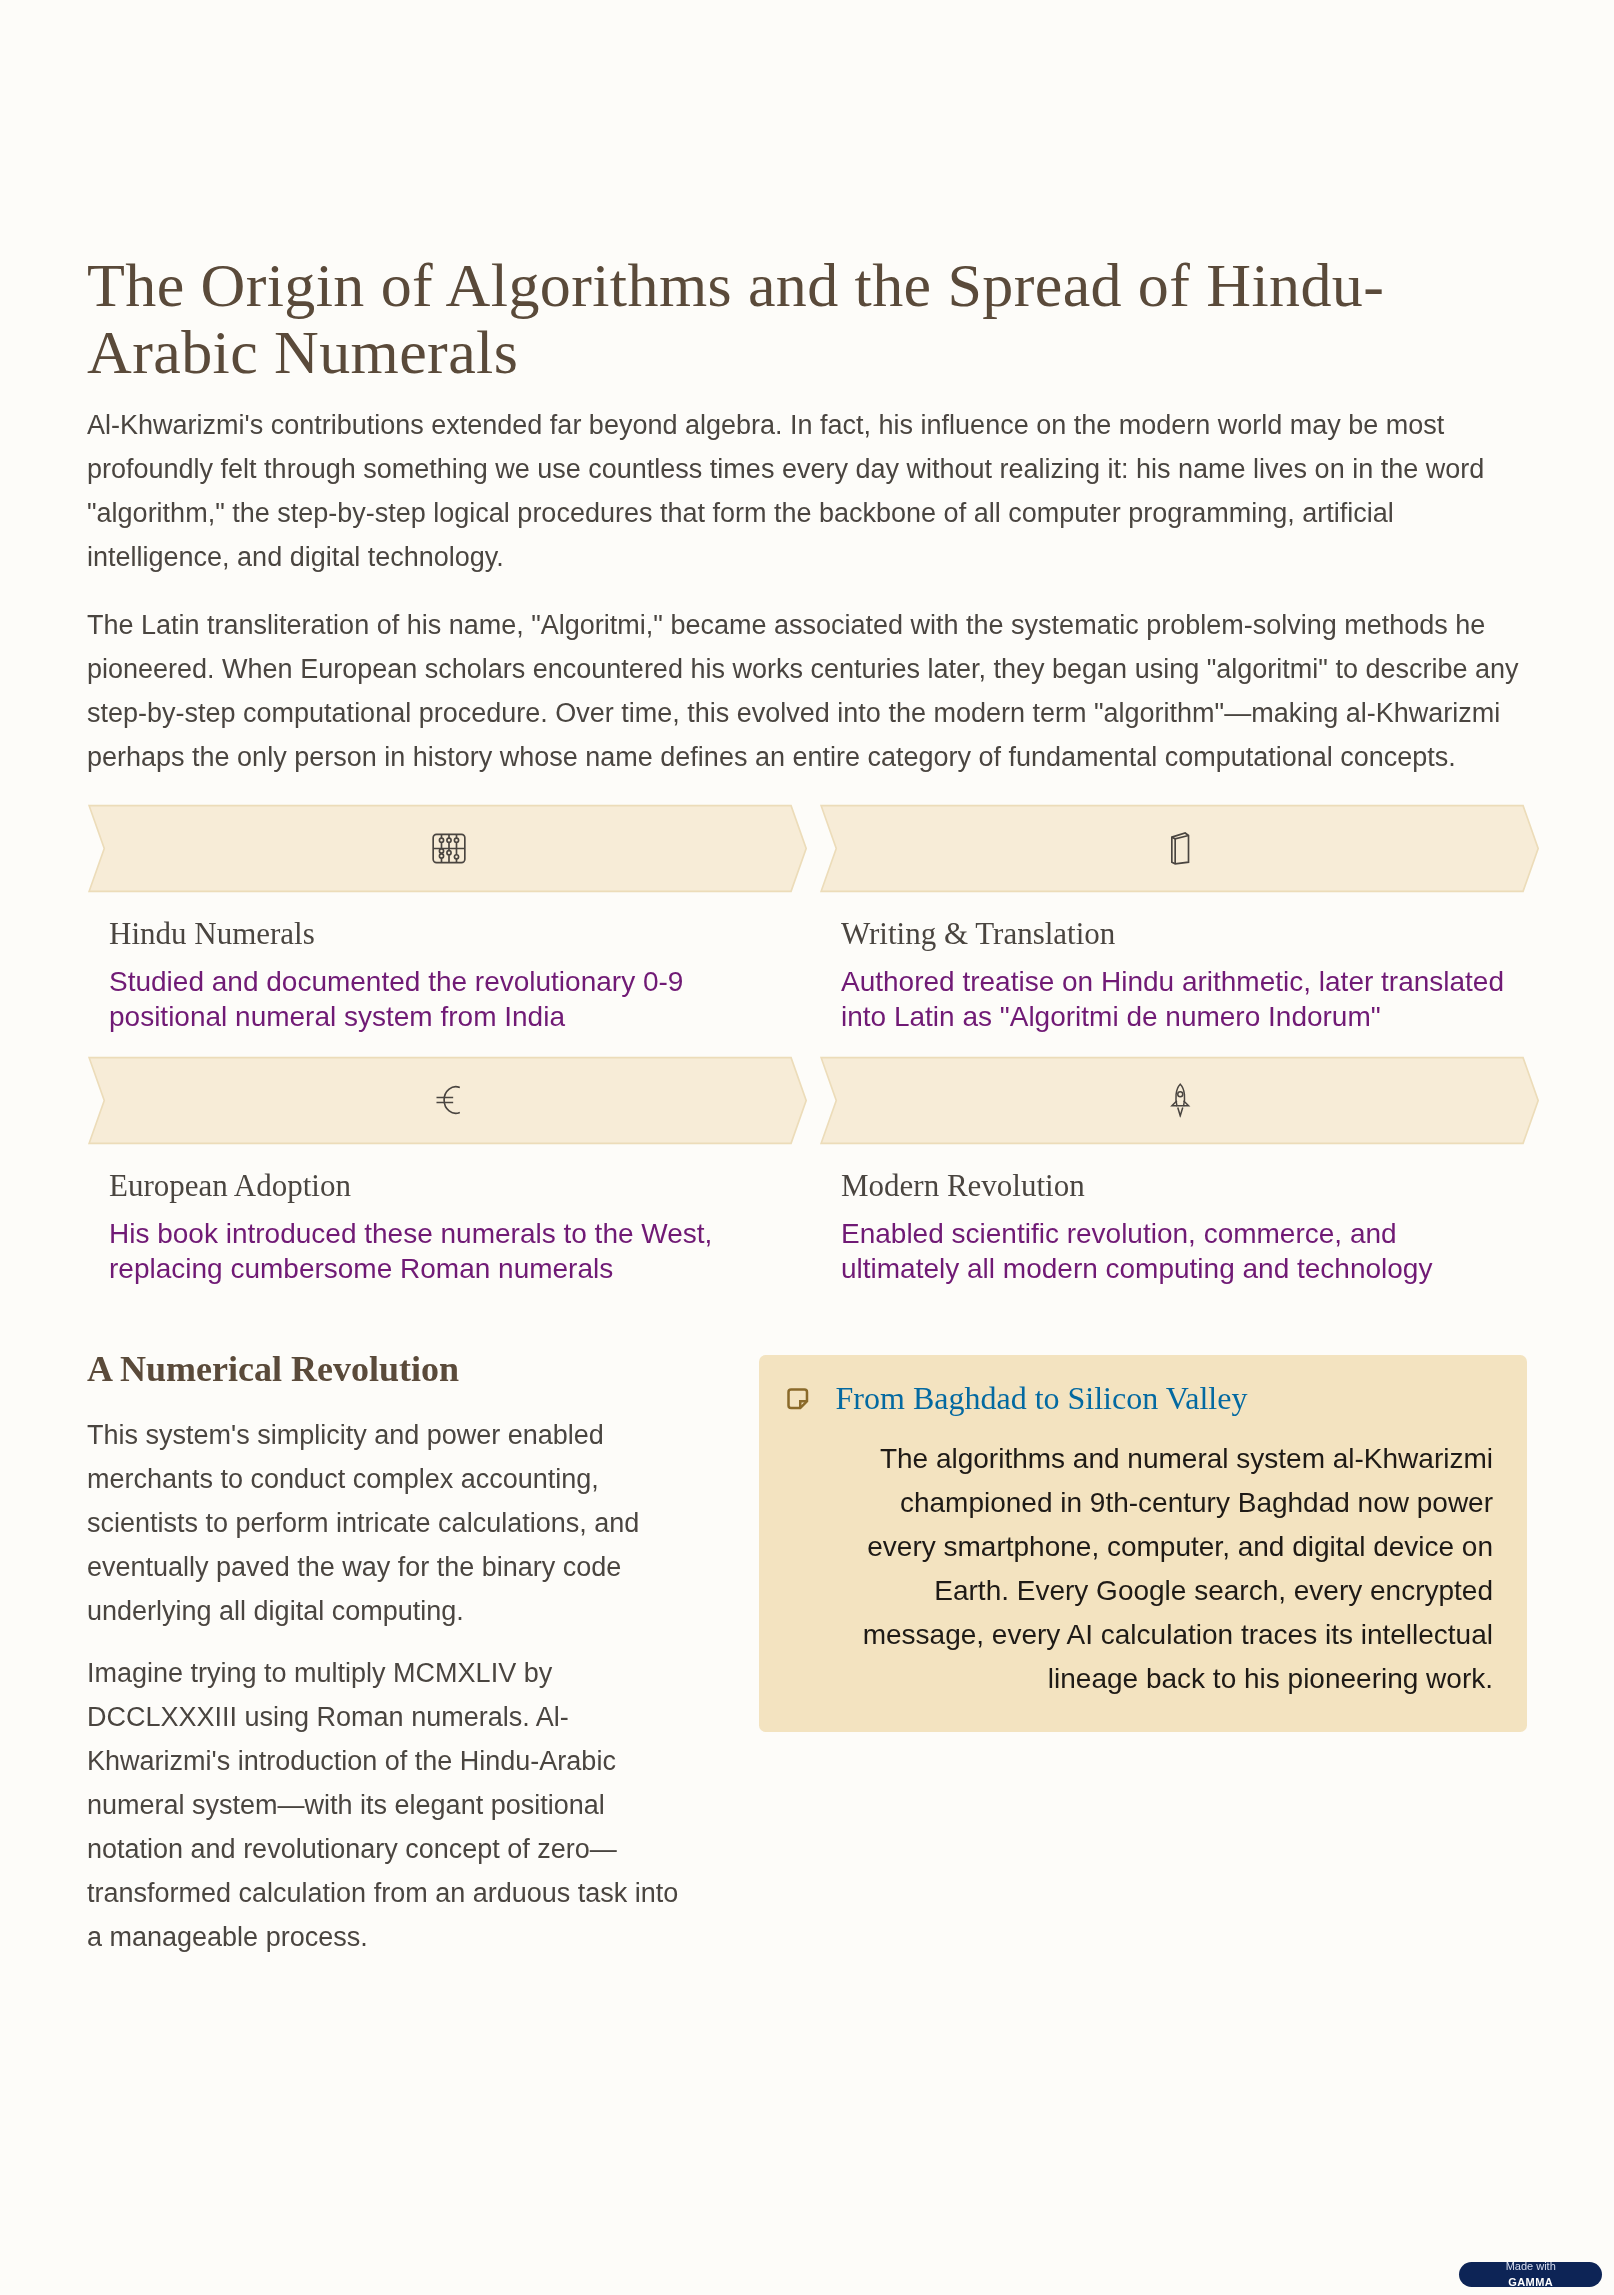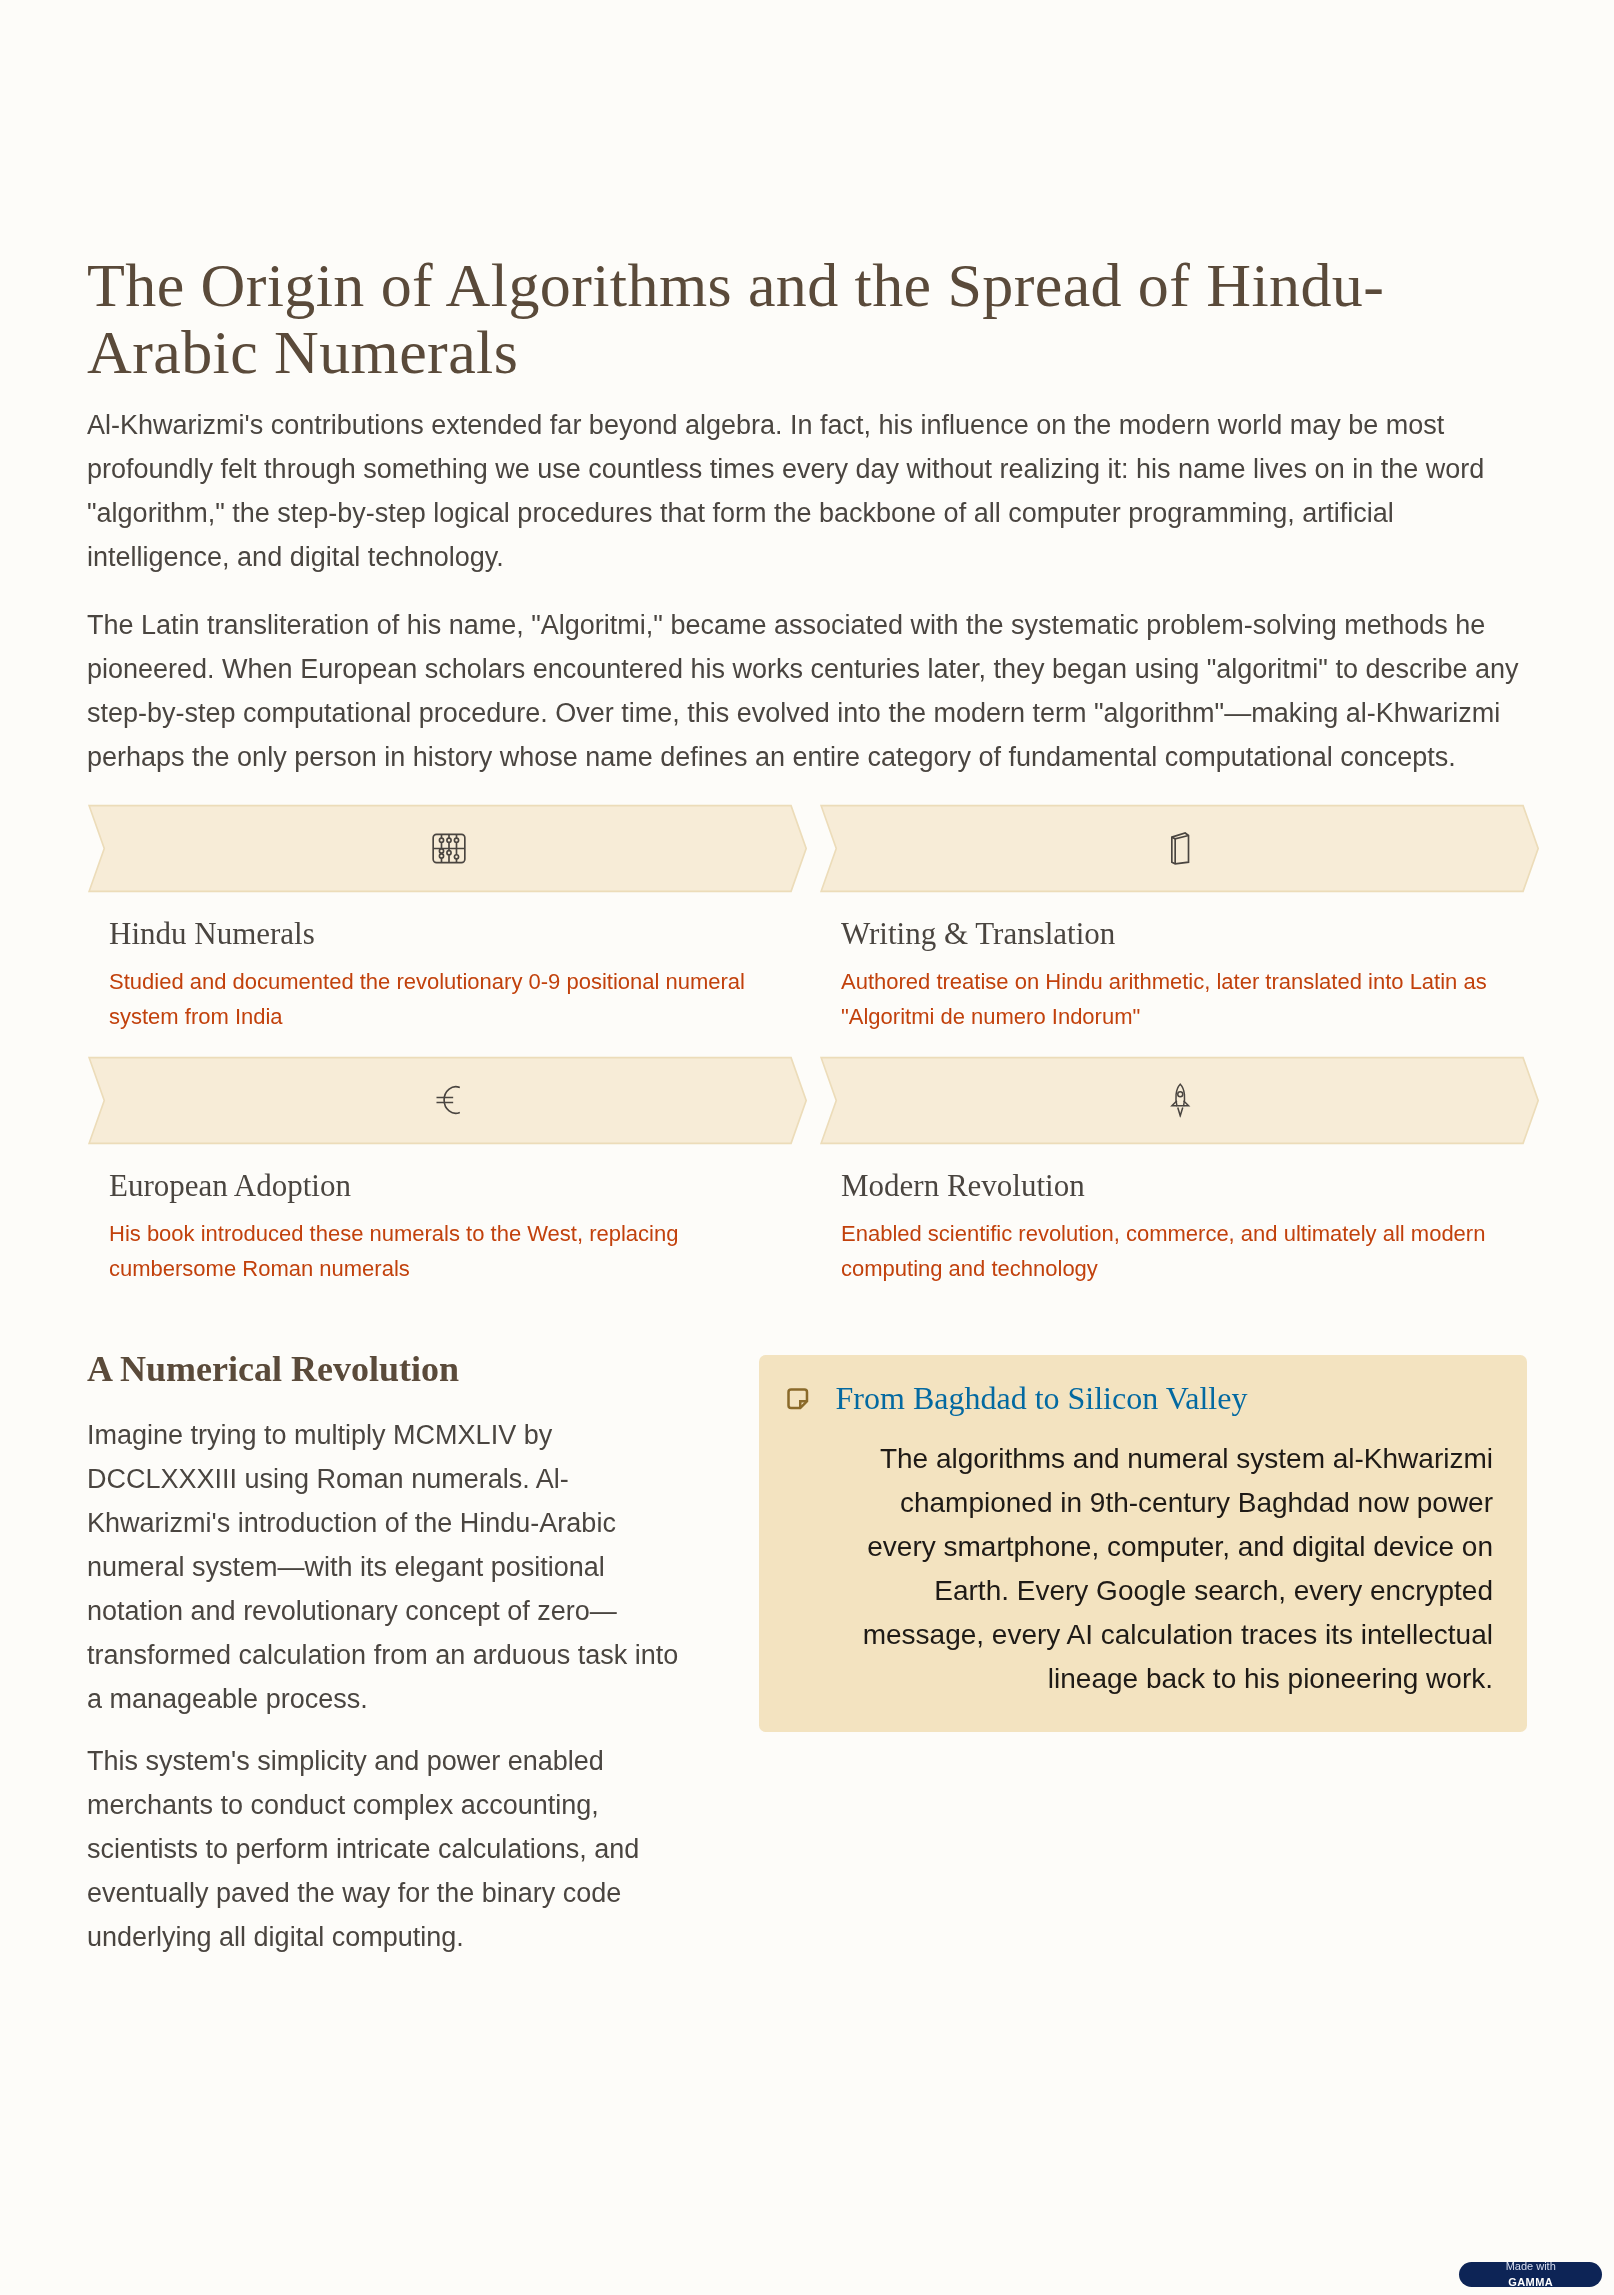--- a/index.html
+++ b/index.html
@@ -56,23 +56,23 @@
       color: #4a4540;
     }
     .feature .ftitle {
       font-family: "Liberation Serif", serif;
       font-size: 31px;
       color: #4a4540;
       margin: 22px 0 11.8px 22px;
       line-height: 37px;
     }
     .feature .fdesc {
-      font-size: 22px;
+      font-size: 28px;
       line-height: 35px;
-      color: #c2410c;
+      color: #701a75;
       margin: 12px 0 22px 22px;
       width: 673px;
     }
     .lower {
       display: flex;
       margin-top: 39px;
       gap: 0;
     }
     .left-col { width: 605px; }
     .left-col h2 {
@@ -232,22 +232,22 @@
         </span>
       </div>
       <div class="ftitle">Modern Revolution</div>
       <div class="fdesc">Enabled scientific revolution, commerce, and ultimately all modern computing and technology</div>
     </div>
   </div>
 
   <div class="lower">
     <div class="left-col">
       <h2>A Numerical Revolution</h2>
+      <p>This system's simplicity and power enabled merchants to conduct complex accounting, scientists to perform intricate calculations, and eventually paved the way for the binary code underlying all digital computing.</p>
       <p>Imagine trying to multiply MCMXLIV by DCCLXXXIII using Roman numerals. Al-Khwarizmi's introduction of the Hindu-Arabic numeral system—with its elegant positional notation and revolutionary concept of zero—transformed calculation from an arduous task into a manageable process.</p>
-      <p>This system's simplicity and power enabled merchants to conduct complex accounting, scientists to perform intricate calculations, and eventually paved the way for the binary code underlying all digital computing.</p>
     </div>
 
     <div class="callout">
       <div class="head">
         <span class="note-icon">
           <svg width="23.5" height="23.5" viewBox="0 0 28 28" fill="none" stroke="#8a6a2a" stroke-width="3">
             <path d="M6 3 H22 A3 3 0 0 1 25 6 V17 L17 25 H6 A3 3 0 0 1 3 22 V6 A3 3 0 0 1 6 3 Z"></path>
             <path d="M17 25 V17 H25"></path>
           </svg>
         </span>

